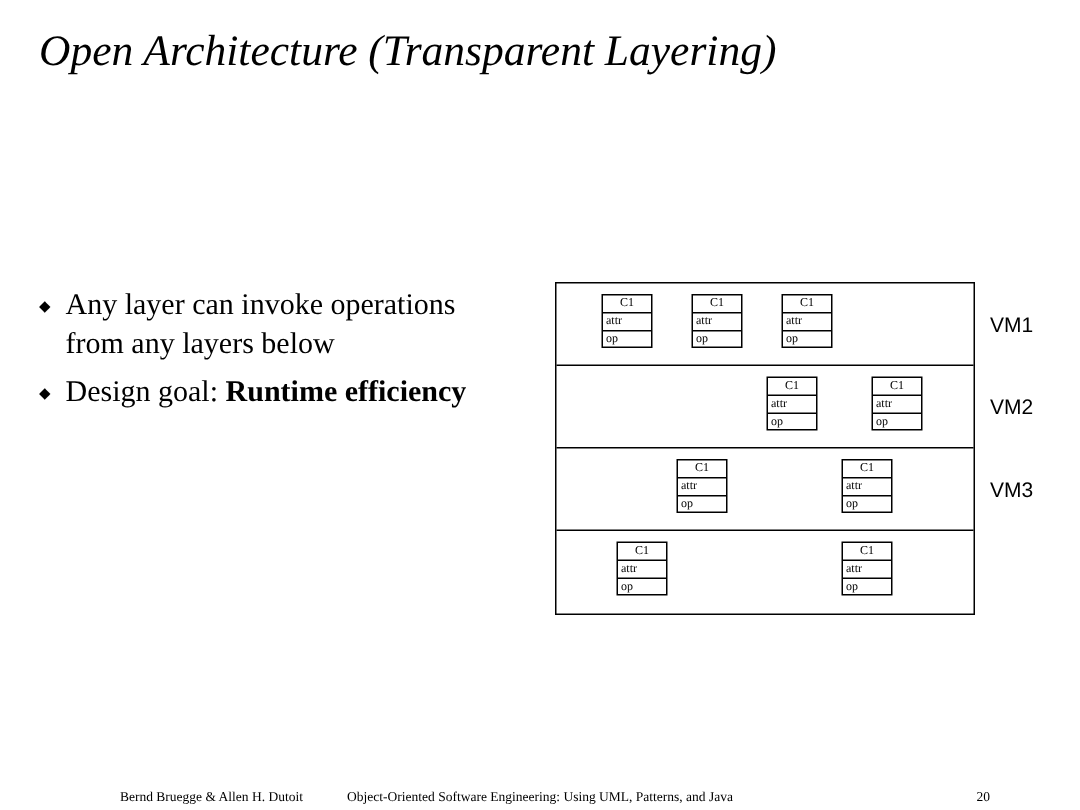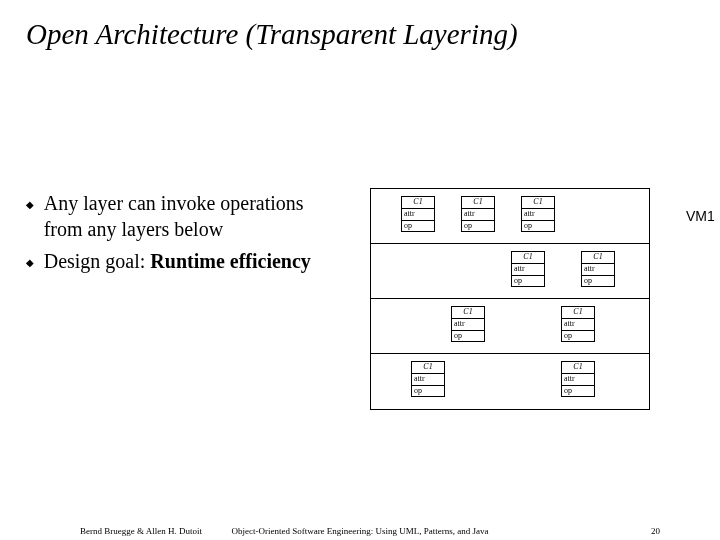--- a/index.html
+++ b/index.html
@@ -58,35 +58,34 @@
     font-family: "Times New Roman", serif;
     font-size: 8px;
     background: #fff;
   }
   .class-box .row {
     border-bottom: 0.8px solid #000;
     padding: 1px 2px;
     line-height: 1.1;
   }
   .class-box .row:last-child { border-bottom: none; }
-  .class-box .c-title { text-align: center; font-style: italic; }
+  .class-box .c-title { text-align: center; }
 
   .vm-labels {
     position: absolute;
     top: 188px;
     left: 660px;
     width: 50px;
     font-size: 14px;
     font-family: Arial, sans-serif;
   }
   .vm-label {
     height: 55px;
     display: flex;
     align-items: center;
-    margin-left: 26px;
   }
 
   .footer {
     position: absolute;
     bottom: 14px;
     left: 0;
     width: 720px;
     font-size: 9px;
     font-family: "Times New Roman", serif;
   }
@@ -161,19 +160,21 @@
       <div class="class-box" style="left: 190px; top: 7px;">
         <div class="row c-title">C1</div>
         <div class="row">attr</div>
         <div class="row">op</div>
       </div>
     </div>
   </div>
 
 <div class="vm-labels" id="vm-labels">
     <div class="vm-label">VM1</div>
+    <div class="vm-label">VM2</div>
+    <div class="vm-label">VM3</div>
   </div>
 
 <div class="footer">
   <span class="footer-left">Bernd Bruegge &amp; Allen H. Dutoit</span>
   <span class="footer-center">Object-Oriented Software Engineering: Using UML, Patterns, and Java</span>
   <span class="footer-right">20</span>
 </div>
 
 </body></html>

